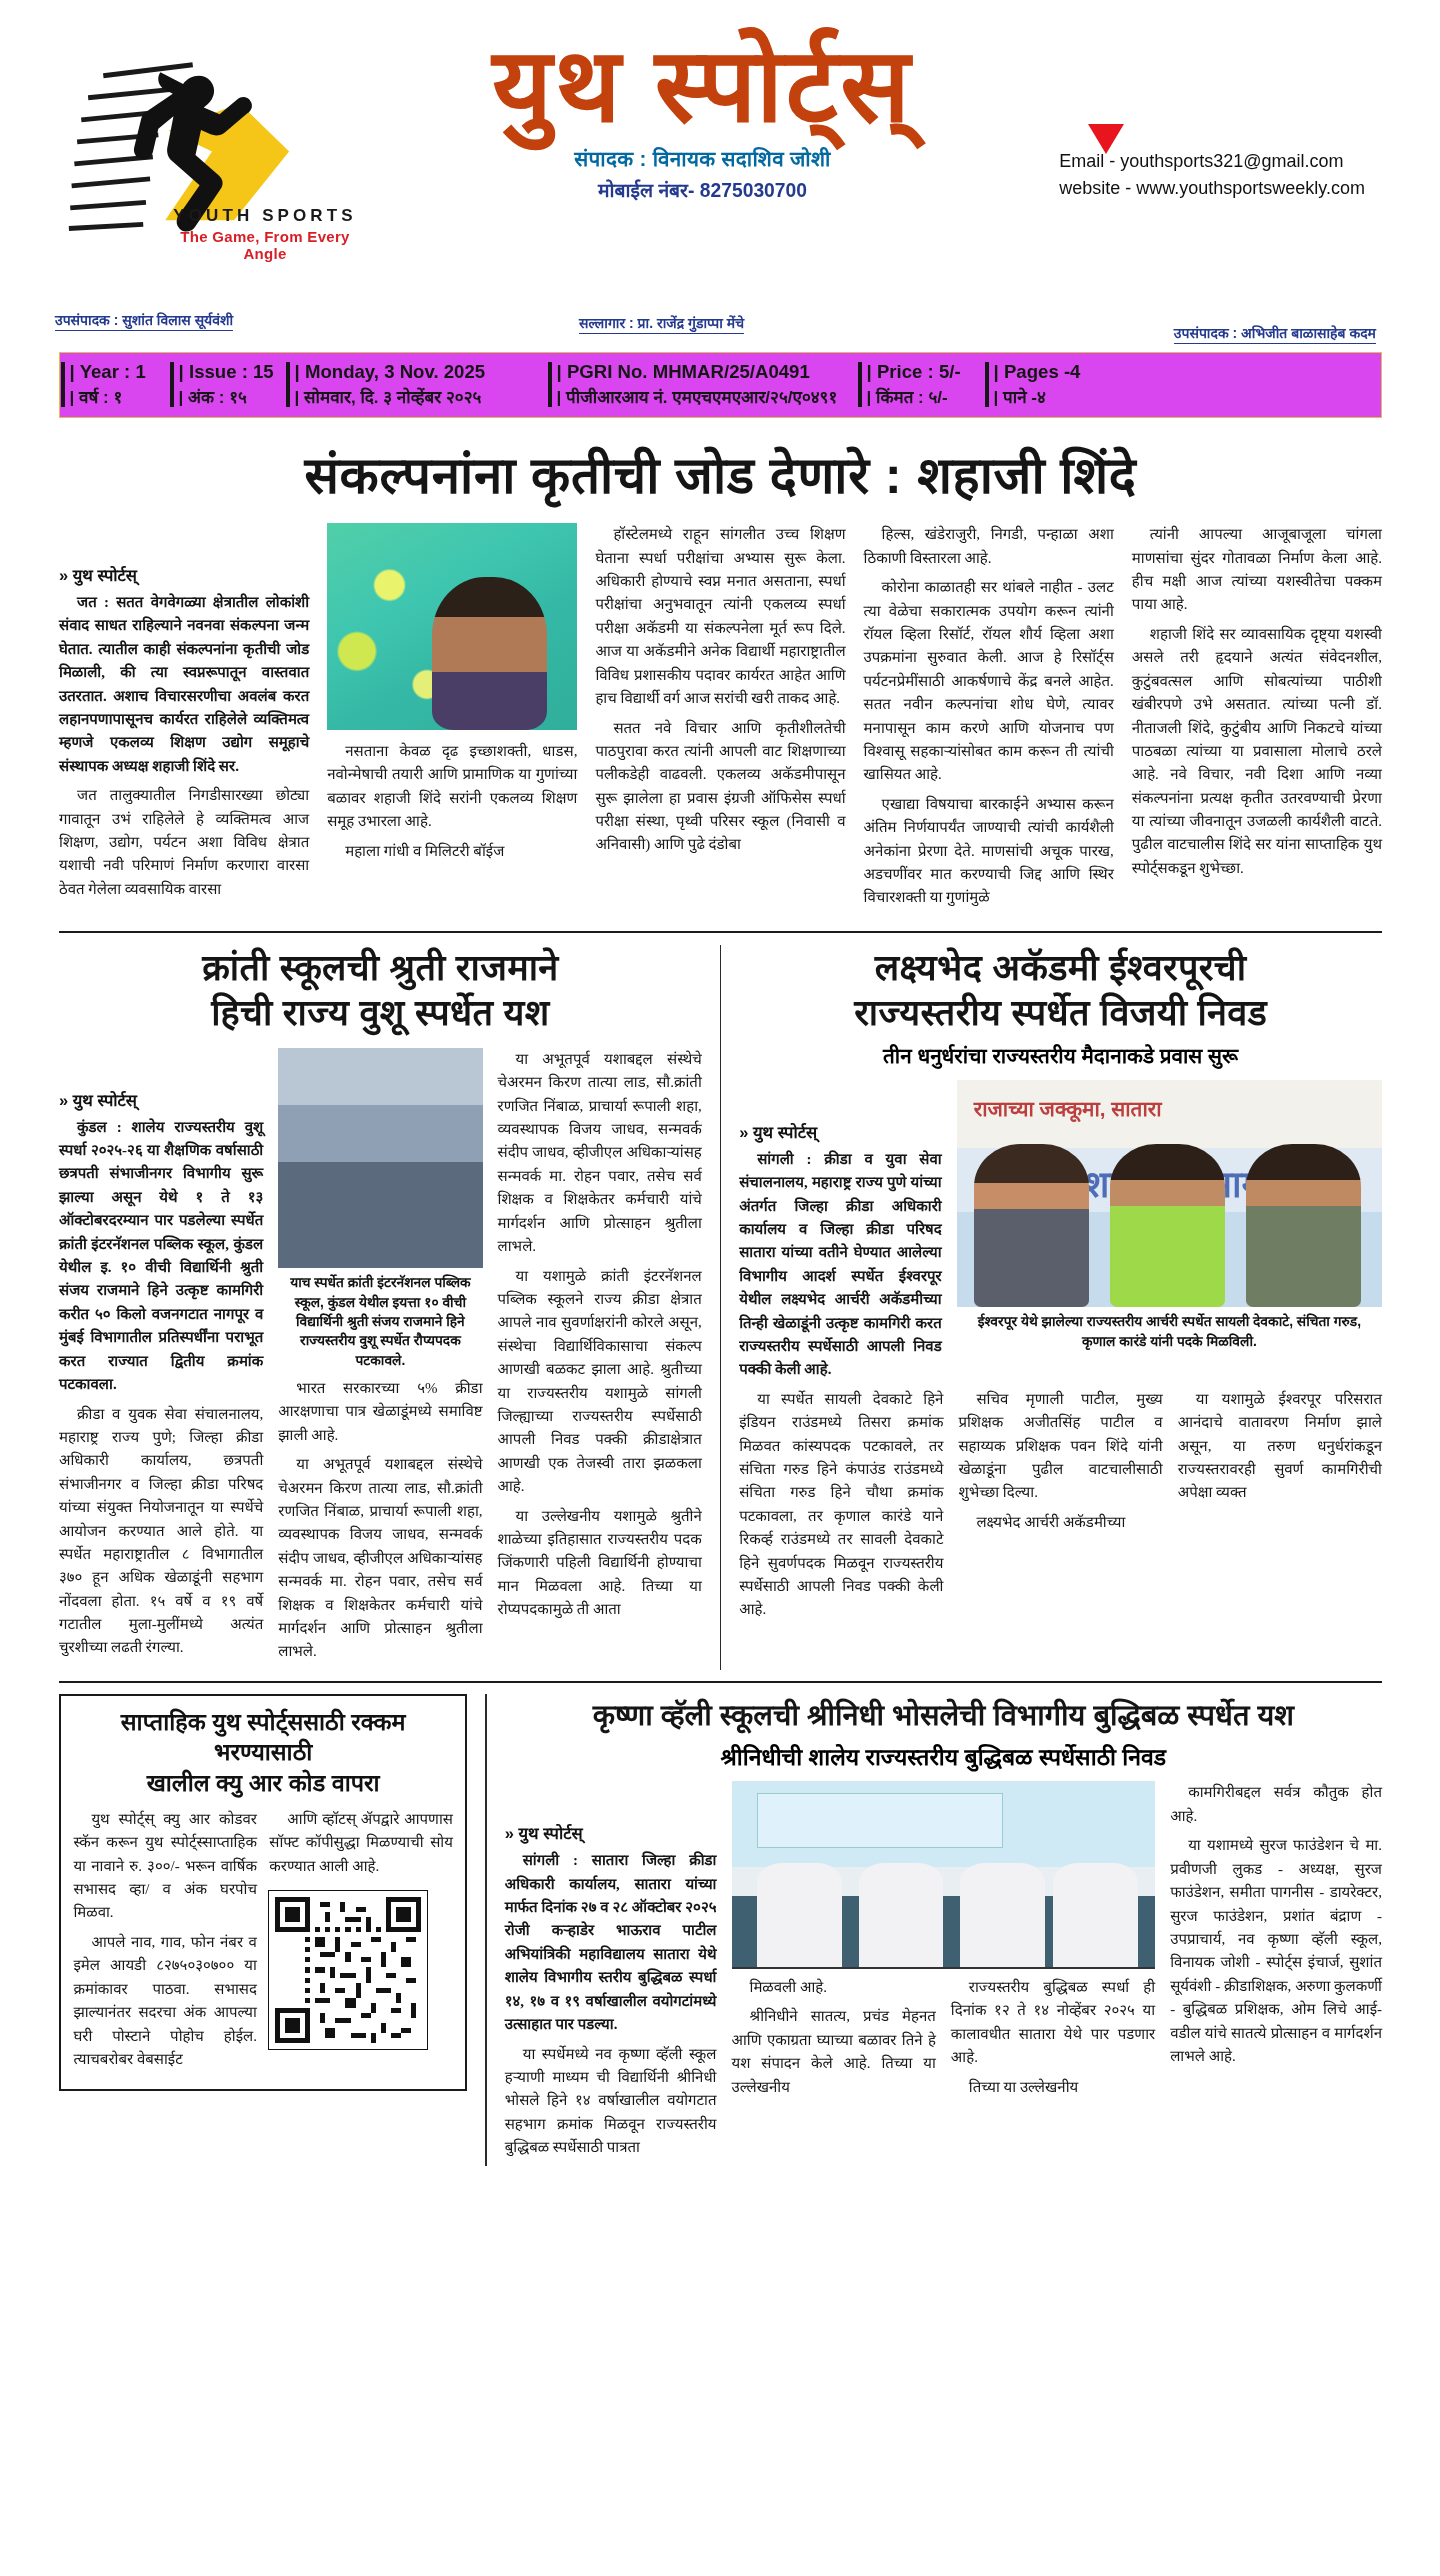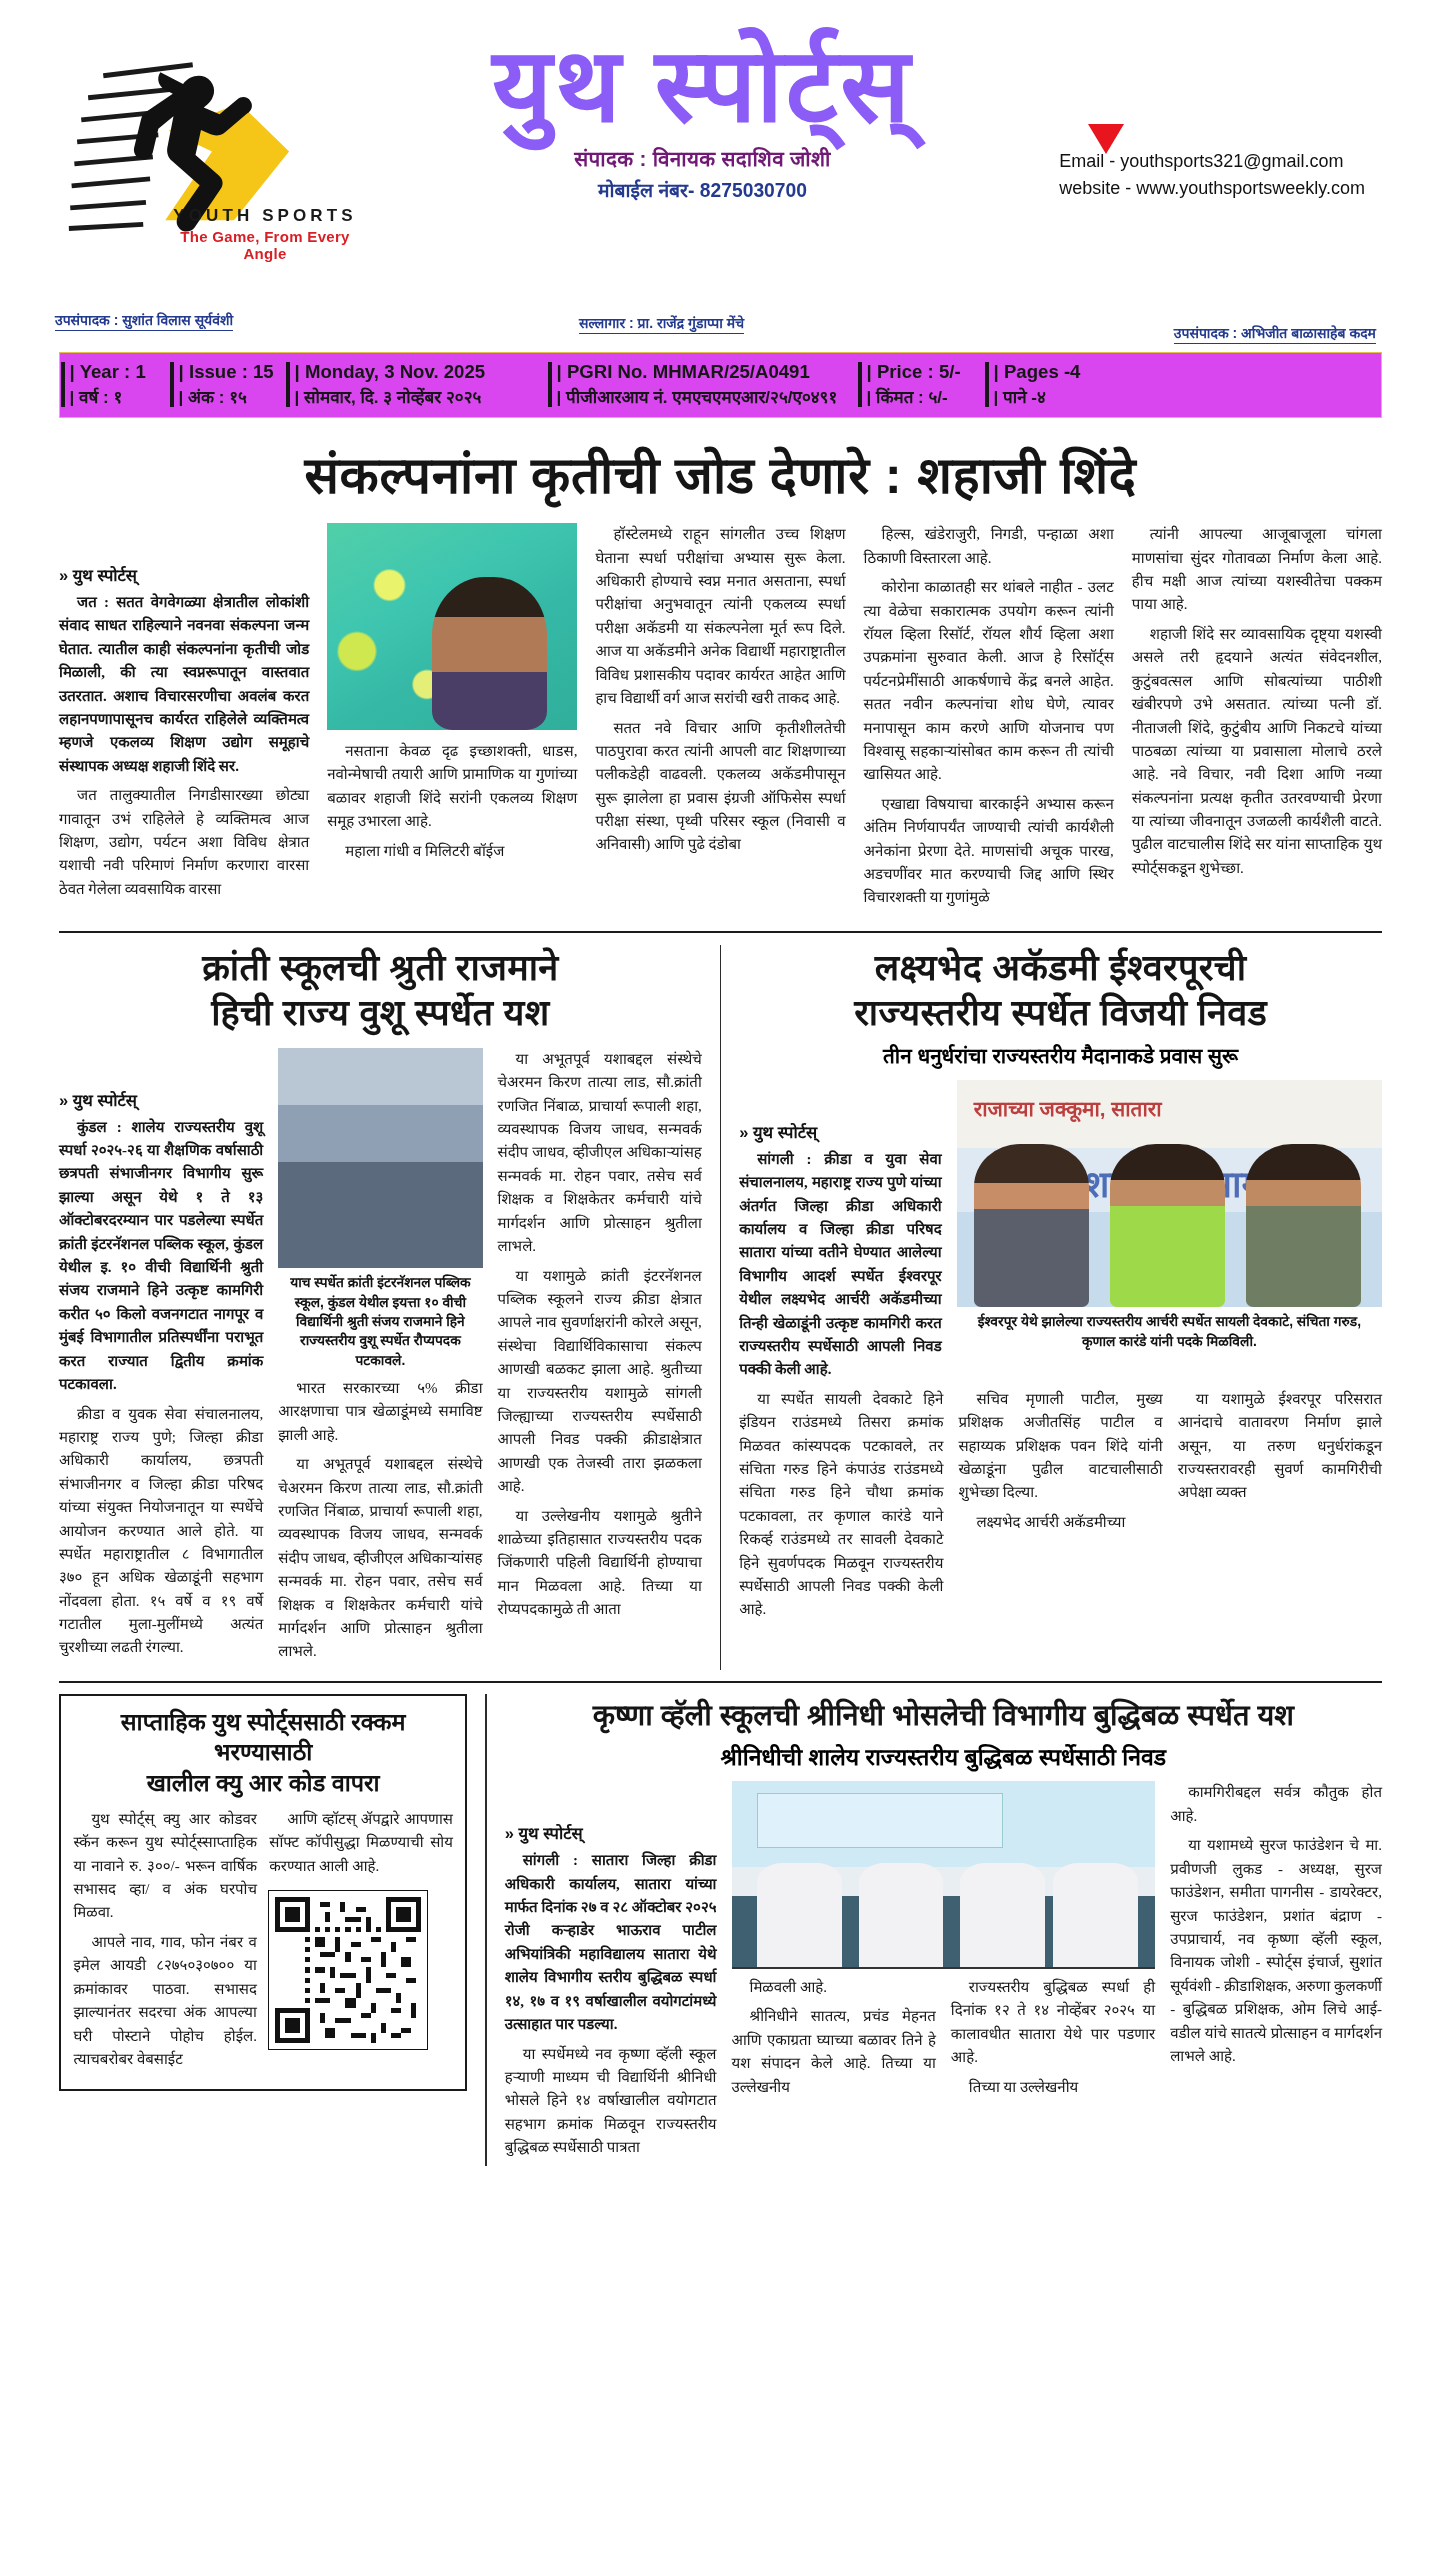--- a/index.html
+++ b/index.html
@@ -15,24 +15,24 @@
   .masthead { position:relative; height: 303px; padding: 20.7px 27.6px 0 27.6px; }
   .logo-block { position:absolute; left: 62px; top: 48px; width: 289px; height: 207px; }
   .runner-svg { position:absolute; left:0; top:0; }
   .logo-words { position:absolute; left: 103px; top: 158px; text-align:center; width: 200px; }
   .logo-ys { font-family:"Liberation Sans", sans-serif; font-weight:bold; font-size:17px; letter-spacing:4.1px; color:#1a1a1a; }
   .logo-tag { font-family:"Liberation Sans", sans-serif; font-weight:bold; font-size:15px; color:#d81f26; margin-top:2.1px; letter-spacing:0.3px;}
 
   .title-wrap { position:absolute; left: 358px; top: 34px; width: 689px; text-align:center; }
   .title-main {
     font-family:"Liberation Sans","DejaVu Sans",sans-serif;
-    font-size: 103px; font-weight: bold; color:#8b5cf6;
+    font-size: 103px; font-weight: bold; color:#c2410c;
     line-height: 1.0; letter-spacing: 2.8px; white-space:nowrap;
   }
-  .editor-line { margin-top: 6.9px; font-weight:bold; font-size: 20.7px; color:#701a75;
+  .editor-line { margin-top: 6.9px; font-weight:bold; font-size: 20.7px; color:#0369a1;
      font-family:"Liberation Sans","DejaVu Sans",sans-serif; letter-spacing:0.3px;}
   .mobile-line { margin-top: 4.1px; font-weight:bold; font-size: 19.3px; color:#233a8f;
      font-family:"Liberation Sans","DejaVu Sans",sans-serif;}
 
   .contact-block { position:absolute; right: 76px; top: 148px; text-align:left; }
   .contact-block div { font-family:"Liberation Sans","DejaVu Sans",sans-serif; font-size:18px; color:#111; line-height:1.5; }
 
   .red-triangle { position:absolute; right: 317px; top: 124px; width:0;height:0;
     border-left: 18px solid transparent; border-right: 18px solid transparent; border-top: 30px solid #e8141e; }
 

